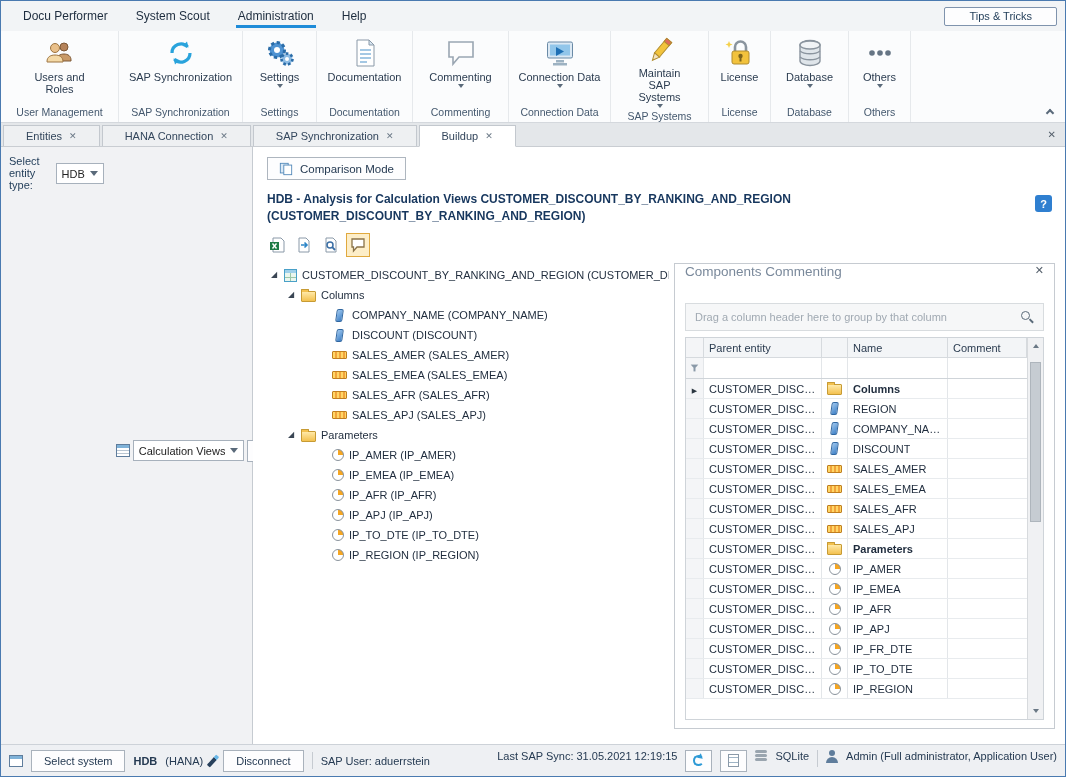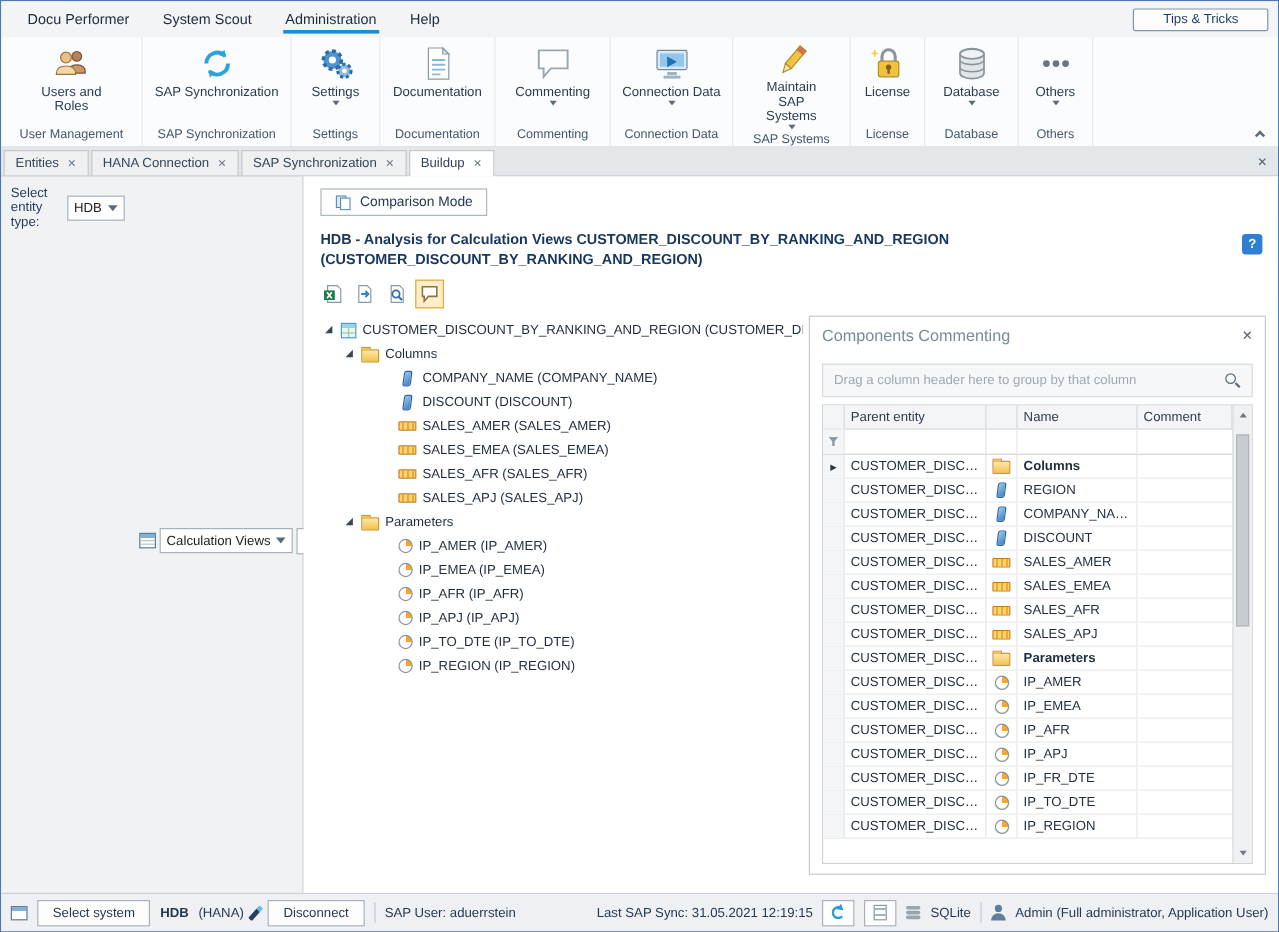--- a/index.html
+++ b/index.html
@@ -26,21 +26,21 @@
   .rb-cell:nth-child(1) .rb-label{width:62px}
   .rb-cell:nth-child(7) .rb-label{width:66px}
   .rb-chevron{height:8px;display:flex;align-items:flex-start;justify-content:center;margin-top:1px}
   .rb-chevron::before{content:"";border-left:3px solid transparent;border-right:3px solid transparent;border-top:4px solid #5a6a7a}
   .rb-caption{margin-top:auto;padding:2px 0 4px;color:#44586e;font-size:10.5px;white-space:nowrap}
   .ribbon-collapse{position:absolute;right:8px;bottom:5px;width:14px;height:12px;display:flex;align-items:center;justify-content:center}
   .chev-up{width:6px;height:6px;border-top:2px solid #5a6a7a;border-left:2px solid #5a6a7a;transform:rotate(45deg);margin-top:3px}
 
   
   .tabbar{height:24px;flex:none;background:#e4e7ea;border-bottom:1px solid #c9cdd2;display:flex;align-items:flex-end;padding:2px 0 0 2px;position:relative}
-  .tab{display:flex;align-items:center;gap:7px;padding:0 9px;border:1px solid #c3c8ce;border-bottom:none;background:#eef0f2;margin-right:2px;color:#33465c;height:21px;white-space:nowrap}
+  .tab{display:flex;align-items:center;gap:7px;padding:0 22px;border:1px solid #c3c8ce;border-bottom:none;background:#eef0f2;margin-right:2px;color:#33465c;height:21px;white-space:nowrap}
   .tab.active{background:#fff;height:22px;margin-bottom:-1px;border-bottom:1px solid #fff}
   .tab-close{font-size:9px;color:#6a7886;line-height:9px}
   .tabbar-close{position:absolute;right:9px;top:6px;font-size:10px;color:#55606c}
 
   
   .content{flex:1;display:flex;min-height:0}
   .left-panel{width:252px;flex:none;background:#f1f2f4;border-right:1px solid #c6cbd1;display:flex;flex-direction:row}
   .lp-label{margin:8px 8px 0;color:#1f3b57}
   .lp-row1{margin:16px 8px 0}
   .lp-row2{margin:10px 4px 0;display:flex;align-items:center;gap:3px}
@@ -99,21 +99,21 @@
   .ni.calcview::before{content:"";position:absolute;left:5px;top:3px;bottom:0;width:1px;background:#9cc7a8}
   .ni.calcview::after{content:"";position:absolute;left:0;right:0;top:7px;height:1px;background:#9cc7a8}
   .ni.folder{width:15px;height:11px;background:linear-gradient(#ffe9a8,#f3c14f);border:1px solid #c79b34;border-radius:1px;position:relative;margin-top:2px}
   .ni.folder::before{content:"";position:absolute;top:-3px;left:-1px;width:6px;height:2px;background:#f3c14f;border:1px solid #c79b34;border-bottom:none;border-radius:1px 1px 0 0}
   .ni.column{width:7px;height:13px;background:linear-gradient(135deg,#9cc7f0,#3f7fc4);border:1px solid #2f66a0;border-radius:2px;transform:skewX(-8deg);margin:0 4px}
   .ni.measure{width:15px;height:8px;background:repeating-linear-gradient(90deg,#ffd766 0 2px,#f2a33c 2px 4px);border:1px solid #c07f1f;border-radius:1px}
   .ni.param{width:12px;height:12px;border-radius:50%;border:1px solid #8a939c;background:conic-gradient(#f5a623 0 95deg,#fff 95deg 360deg)}
 
   
   .cpanel{position:absolute;top:116px;right:10px;width:381px;height:466px;background:#fff;border:1px solid #c6cbd1;display:flex;flex-direction:column}
-  .cp-header{height:30px;flex:none;display:flex;align-items:center;padding:0 10px;color:#7a899b;font-size:13.5px}
+  .cp-header{height:30px;flex:none;display:flex;align-items:flex-start;padding:0 10px;color:#7a899b;font-size:13.5px}
   .cp-close{margin-left:auto;color:#55606c;font-size:11px}
   .cp-lang{flex:none;display:flex;align-items:center;gap:9px;padding:3px 10px 0}
   .cp-lang-label{color:#1f3b57;font-size:11.5px}
   .cp-lang .select{width:112px;height:20px}
   .floppy-icon{width:16px;height:16px;background:#2f89c9;border-radius:2px;position:relative}
   .floppy-icon::before{content:"";position:absolute;left:4px;top:0;width:8px;height:5px;background:#cfe6f5}
   .floppy-icon::after{content:"";position:absolute;left:3px;bottom:1px;width:10px;height:6px;background:#fff}
   .cp-groupbar{flex:none;margin:9px 10px 0;height:28px;border:1px solid #d8dcdf;background:#f6f7f8;display:flex;align-items:center;padding:0 9px;color:#a0a9b2}
   .search-icon{margin-left:auto;width:13px;height:13px;position:relative;flex:none}
   .search-icon::before{content:"";position:absolute;left:0;top:0;width:7px;height:7px;border:1.5px solid #5b6b7a;border-radius:50%}
@@ -134,21 +134,21 @@
   .cell-text{overflow:hidden;text-overflow:ellipsis;white-space:nowrap;color:#1e2b3c}
   .cell-text.bold{font-weight:bold}
   .cur-row::before{content:"▶";font-size:7px;color:#2b3640}
   .rows-clip{flex:1;overflow:hidden}
 
   
   .statusbar{height:32px;flex:none;border-top:1px solid #cdd2d8;background:#eef0f3;display:flex;align-items:center;padding:0 8px;gap:8px;white-space:nowrap}
   .sb-btn{height:22px;border:1px solid #a9b2bc;background:#fdfdfe;display:flex;align-items:center;justify-content:center;padding:0 12px;color:#253a52}
   .sb-iconbtn{width:27px;padding:0}
   .sb-sep{width:1px;height:17px;background:#c6cbd1}
-  .sb-right{margin-left:auto;display:flex;align-items:center;gap:8px}
+  .sb-right{margin-left:auto;display:flex;gap:8px}
   .sb-bold{font-weight:bold}
   .win-icon{width:14px;height:12px;border:1px solid #5f7d9c;background:linear-gradient(#7fb2d8 0 3px,#fff 3px)}
   .pen-icon{width:4px;height:14px;background:linear-gradient(#68b7e8 0 4px,#28415c 4px);transform:rotate(42deg);border-radius:1px}
   .refresh-icon{width:11px;height:11px;border:2px solid #2e9ad6;border-right-color:transparent;border-radius:50%;position:relative}
   .refresh-icon::after{content:"";position:absolute;right:-4px;top:-2px;border:3px solid transparent;border-left:5px solid #2e9ad6;transform:rotate(40deg)}
   .log-icon{width:11px;height:13px;border:1px solid #8a99a8;background:repeating-linear-gradient(#fff 0 2px,#9fb4c6 2px 3px,#fff 3px 5px)}
   .db-icon{width:12px;height:3px;border-radius:2px;background:#9aa5af;box-shadow:0 4px 0 #9aa5af,0 8px 0 #9aa5af;margin-bottom:8px}
   .person-icon{width:12px;height:13px;position:relative}
   .person-icon::before{content:"";position:absolute;left:3px;top:0;width:6px;height:6px;border-radius:50%;background:#5f7d9c}
   .person-icon::after{content:"";position:absolute;left:0;bottom:0;width:12px;height:6px;border-radius:6px 6px 0 0;background:#5f7d9c}

